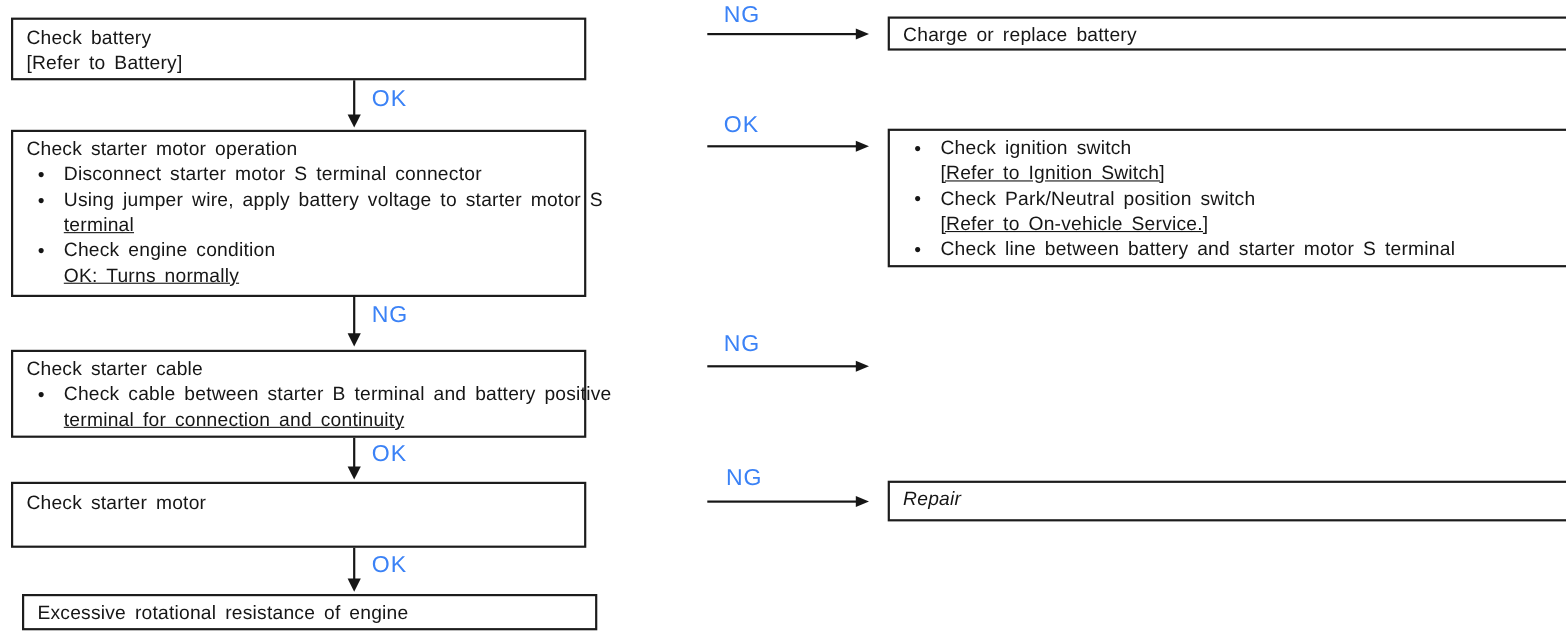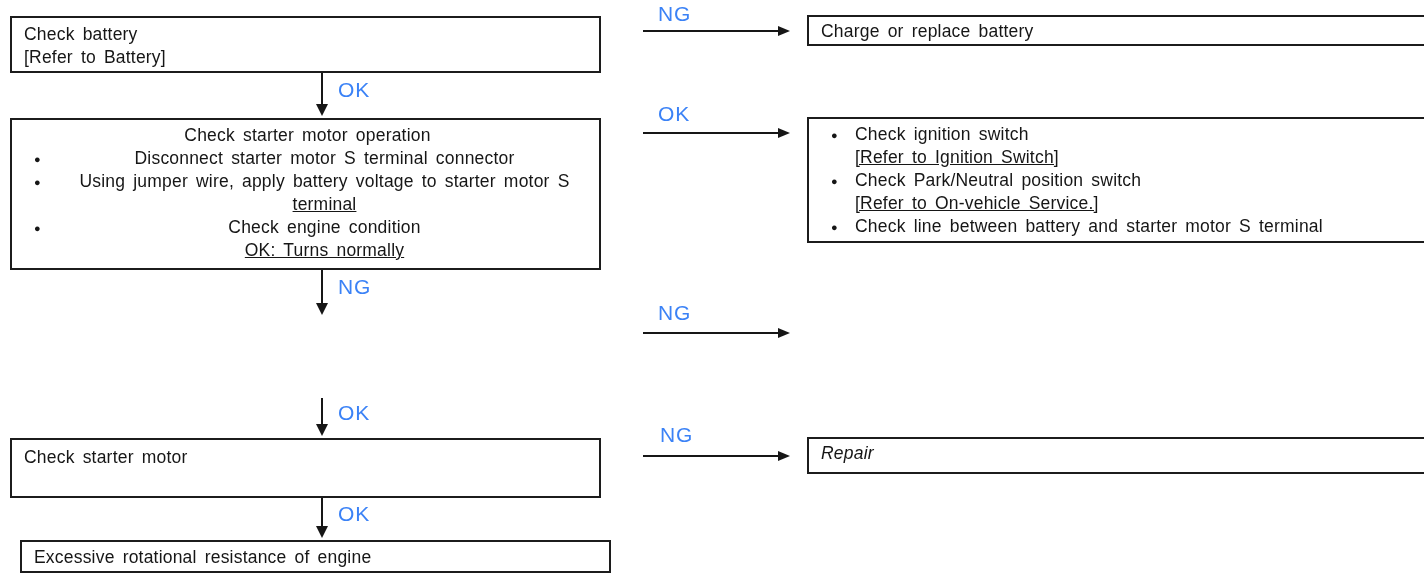--- a/index.html
+++ b/index.html
@@ -10,21 +10,21 @@
     font-family:"Liberation Sans", sans-serif;
     color:#161616;
     overflow:hidden;
   }
   .box{
     position:absolute;
     background:#ffffff;
     border:2px solid #1c1c1c;
     box-sizing:border-box;
   }
-  .lbox{left:10px;width:591px;}
+  .lbox{left:10px;width:523px;}
   .rbox{left:793px;width:654px;margin-left:14px;}
   .inner{padding:4px 8px 0 10px;}
   .line{
     font-size:17.5px;
     line-height:23px;
     word-spacing:3px;
     letter-spacing:0.2px;
     white-space:nowrap;
   }
   .title{padding-left:2px;}
@@ -75,21 +75,21 @@
   <div class="box rbox" style="top:15px;height:31px;">
     <div class="inner" style="padding-top:3px;">
       <div class="line title">Charge or replace battery</div>
     </div>
   </div>
 
   <div class="vline" style="left:321px;top:73px;height:33px;"></div>
   <div class="arrow-down" style="left:316px;top:104px;"></div>
   <div class="clabel" style="left:338px;top:78px;">OK</div>
 
-  <div class="box lbox" style="top:118px;height:152px;text-align:center;">
+  <div class="box lbox" style="top:118px;height:152px;">
     <div class="inner">
       <div class="line title">Check starter motor operation</div>
       <div class="line bullet">Disconnect starter motor S terminal connector</div>
       <div class="line bullet">Using jumper wire, apply battery voltage to starter motor S</div>
       <div class="line cont">terminal</div>
       <div class="line bullet">Check engine condition</div>
       <div class="line cont">OK: Turns normally</div>
     </div>
   </div>
 
@@ -104,20 +104,27 @@
       <div class="line bullet">Check Park/Neutral position switch</div>
       <div class="line cont">[Refer to On-vehicle Service.]</div>
       <div class="line bullet">Check line between battery and starter motor S terminal</div>
     </div>
   </div>
 
   <div class="vline" style="left:321px;top:270px;height:34px;"></div>
   <div class="arrow-down" style="left:316px;top:303px;"></div>
   <div class="clabel" style="left:338px;top:275px;">NG</div>
 
+  <div class="box lbox" style="top:318px;height:80px;">
+    <div class="inner">
+      <div class="line title">Check starter cable</div>
+      <div class="line bullet">Check cable between starter B terminal and battery positive</div>
+      <div class="line cont">terminal for connection and continuity</div>
+    </div>
+  </div>
 
   <div class="hline" style="left:643px;top:332px;width:136px;"></div>
   <div class="arrow-right" style="left:778px;top:328px;"></div>
   <div class="clabel" style="left:658px;top:301px;">NG</div>
 
 
   <div class="vline" style="left:321px;top:398px;height:27px;"></div>
   <div class="arrow-down" style="left:316px;top:424px;"></div>
   <div class="clabel" style="left:338px;top:401px;">OK</div>
 

